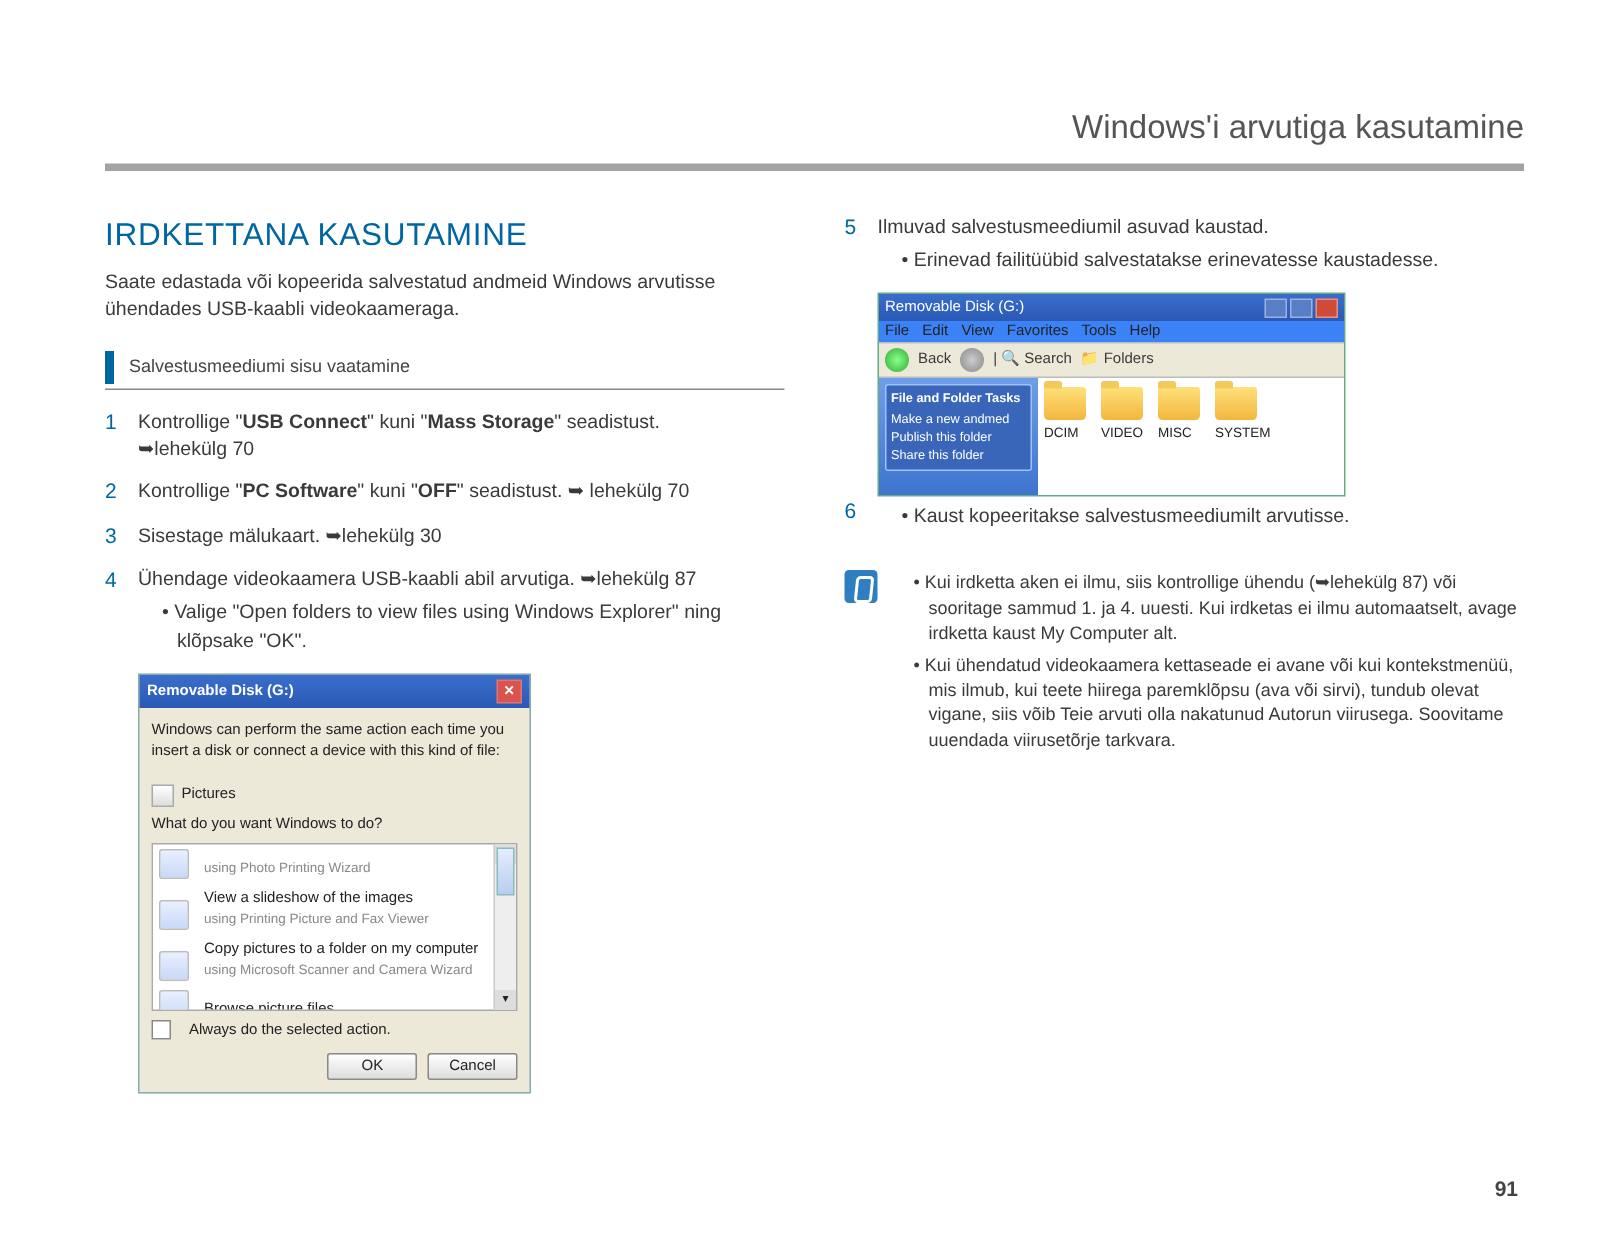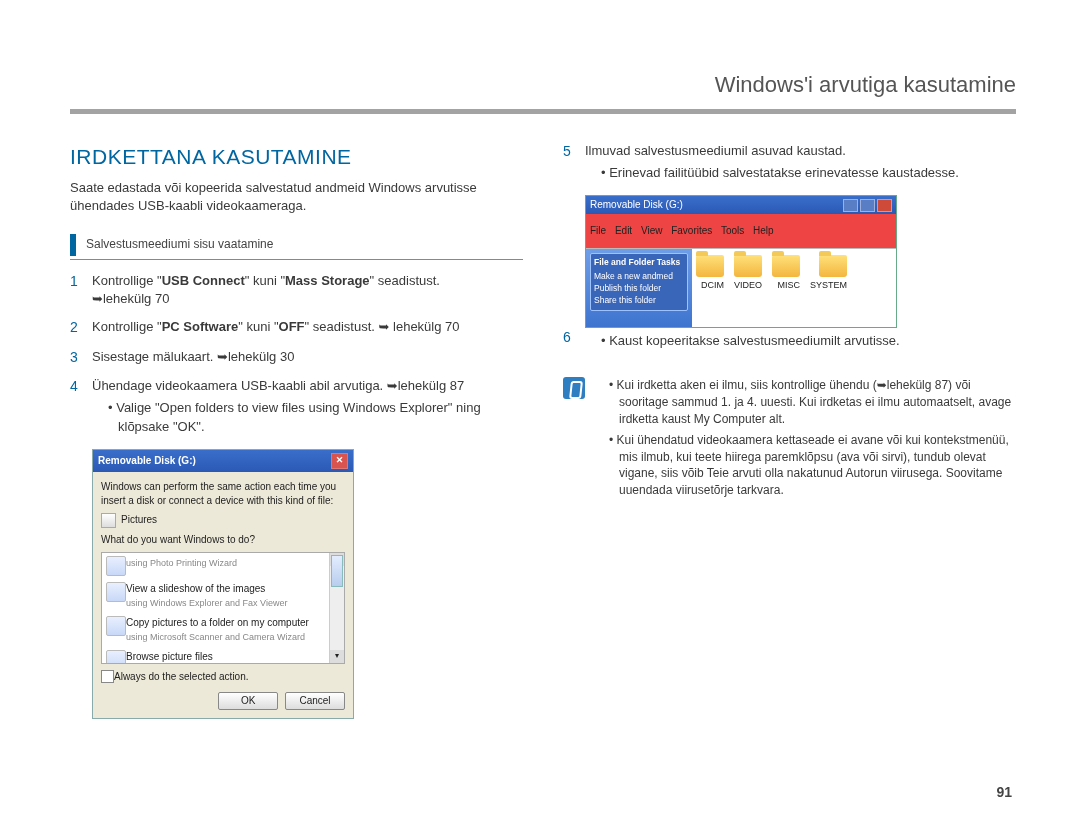--- a/index.html
+++ b/index.html
@@ -118,34 +118,34 @@
     background: linear-gradient(#fff,#ddd);
   }
   .dlg-list {
     margin-top: 5px;
     background: #fff;
     border: 1px solid #aaa;
     height: 110px;
     overflow: hidden;
     position: relative;
   }
-  .dlg-item { display:flex; gap:0; padding:3px 4px; align-items:flex-start; }
+  .dlg-item { display:flex; gap:10px; padding:3px 4px; align-items:flex-end; }
   .dlg-ic { width:18px; height:18px; border:1px solid #bbb; background:linear-gradient(#e9f0ff,#c8d8f7); border-radius:2px; flex-shrink:0;}
   .dlg-sub { color:#888; font-size:9px;}
   .dlg-scroll {
     position:absolute; right:0; top:0; bottom:0; width:14px;
     background:#eee; border-left:1px solid #ccc;
   }
   .dlg-scroll .thumb {
     position:absolute; left:1px; right:1px; top:2px; height:30px;
     background:linear-gradient(#e3edff,#b8cdee); border:1px solid #8bb;
   }
   .dlg-scroll .arw { position:absolute; left:0; right:0; height:13px; background:#ddd; text-align:center; font-size:8px; line-height:12px;}
   .dlg-scroll .arw.top{top:0;} .dlg-scroll .arw.bot{bottom:0;}
-  .dlg-chk { display:flex; gap:0; align-items:center; margin-top:6px;}
+  .dlg-chk { display:flex; gap:12px; align-items:center; margin-top:6px;}
   .dlg-chk .box{width:11px;height:11px;border:1px solid #888;background:#fff;}
   .dlg-btns { text-align:right; margin-top:8px;}
   .dlg-btns .btn {
     display:inline-block; min-width:46px; padding:1px 6px; text-align:center;
     border:1px solid #888; background:linear-gradient(#fff,#ddd); margin-left:4px;
     border-radius:2px;
   }
 
   
   .explorer-shot {
@@ -157,33 +157,33 @@
     background:#fff;
   }
   .exp-titlebar {
     background: linear-gradient(#3a6ecb,#2a59b5);
     color:#fff; padding:2px 4px;
     display:flex; justify-content:space-between; align-items:center;
   }
   .exp-titlebar .wbtns { display:flex; gap:2px;}
   .exp-titlebar .wb{width:13px;height:11px;border:1px solid #fff6;background:#5a7ec6;}
   .exp-titlebar .wb.close{background:#d04a3a;}
-  .exp-menu { background:#ef4444; padding:10px 4px; color:#222; border-bottom:1px solid #bbb;}
+  .exp-menu { background:#3b82f6; padding:0 4px; color:#222; border-bottom:1px solid #bbb;}
   .exp-menu span { margin-right:6px; }
   .exp-tool { background:#ece9d8; padding:3px 4px; border-bottom:1px solid #bbb; display:flex; gap:6px; align-items:center;}
   .tb-ic { width:16px;height:16px;border-radius:50%;background:radial-gradient(#8f8,#3a3);}
   .tb-ic.fwd{background:radial-gradient(#ccc,#888);}
   .exp-body { display:flex; height:78px;}
   .exp-side {
     width: 98px; background:linear-gradient(#6f9ee8,#3e74cf); color:#fff; padding:4px;
   }
   .exp-side .panel{background:#3a66b9; border:1px solid #9cc3ff; border-radius:2px; padding:3px; font-size:8.5px;}
   .exp-side .panel .ph{font-weight:bold;margin-bottom:2px;}
   .exp-main { flex:1; background:#fff; padding:6px 4px; display:flex; gap:10px; }
-  .folder { display:flex; flex-direction:column; align-items:flex-end; gap:2px; font-size:9px; color:#222; }
+  .folder { display:flex; flex-direction:column; align-items:flex-start; gap:2px; font-size:9px; color:#222; }
   .folder .fic{
     width:28px;height:22px;
     background:linear-gradient(#ffe17a,#f3b63e);
     border-radius:2px 2px 3px 3px;
     position:relative;
   }
   .folder .fic::before{
     content:""; position:absolute; top:-4px; left:0; width:12px; height:5px;
     background:#f3c95a; border-radius:2px 2px 0 0;
   }
@@ -275,37 +275,37 @@
           </div>
         </li>
       </ol>
 
       <div class="dialog-shot">
         <div class="dlg-titlebar">
           <span>Removable Disk (G:)</span>
           <span class="dlg-x">✕</span>
         </div>
         <div class="dlg-body">
-          <div style="margin-bottom:5px;">Windows can perform the same action each time you insert a disk or connect a device with this kind of file:</div>
+          <div style="margin-bottom:15px;">Windows can perform the same action each time you insert a disk or connect a device with this kind of file:</div>
           <div class="dlg-row">
             <span class="dlg-pics-icn"></span>
             <span>Pictures</span>
           </div>
           <div style="margin:5px 0 2px 0;">What do you want Windows to do?</div>
 
           <div class="dlg-list">
             <div class="dlg-item">
               <span class="dlg-ic"></span>
               <div class="dlg-lbl"><span class="dlg-sub">using Photo Printing Wizard</span></div>
             </div>
             <div class="dlg-item">
               <span class="dlg-ic"></span>
               <div class="dlg-lbl">
                 <span>View a slideshow of the images</span><br>
-                <span class="dlg-sub">using Windows Explorer and Fax Viewer</span>
+                <span class="dlg-sub">using Printing Picture and Fax Viewer</span>
               </div>
             </div>
             <div class="dlg-item">
               <span class="dlg-ic"></span>
               <div class="dlg-lbl">
                 <span>Copy pictures to a folder on my computer</span><br>
                 <span class="dlg-sub">using Microsoft Scanner and Camera Wizard</span>
               </div>
             </div>
             <div class="dlg-item">
@@ -359,20 +359,27 @@
           </div>
         </div>
         <div class="exp-menu">
           <span>File</span>
           <span>Edit</span>
           <span>View</span>
           <span>Favorites</span>
           <span>Tools</span>
           <span>Help</span>
         </div>
+        <div class="exp-tool">
+          <span class="tb-ic"></span>
+          <span>Back</span>
+          <span class="tb-ic fwd"></span>
+          <span>| 🔍 <span>Search</span></span>
+          <span>📁 <span>Folders</span></span>
+        </div>
         <div class="exp-body">
           <div class="exp-side">
             <div class="panel">
               <div class="ph">File and Folder Tasks</div>
               <div>Make a new andmed</div>
               <div>Publish this folder</div>
               <div>Share this folder</div>
             </div>
           </div>
           <div class="exp-main">

